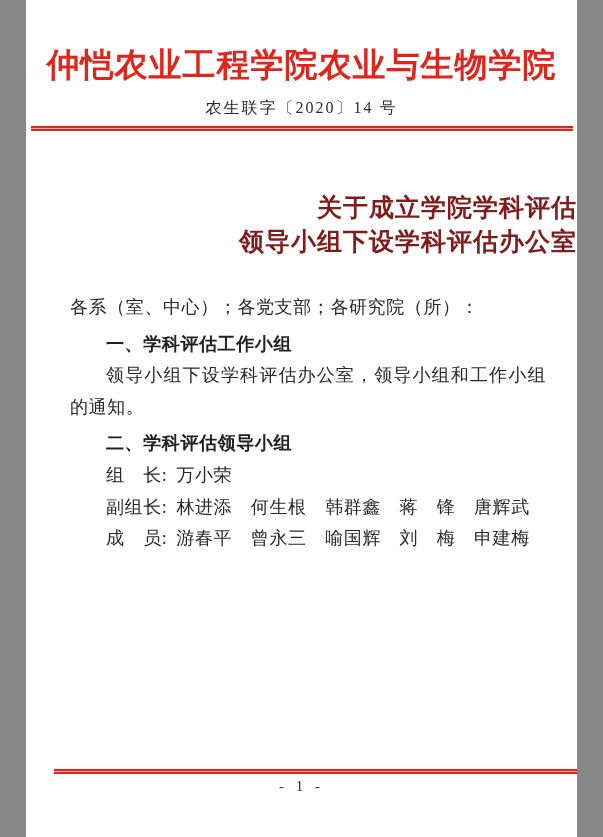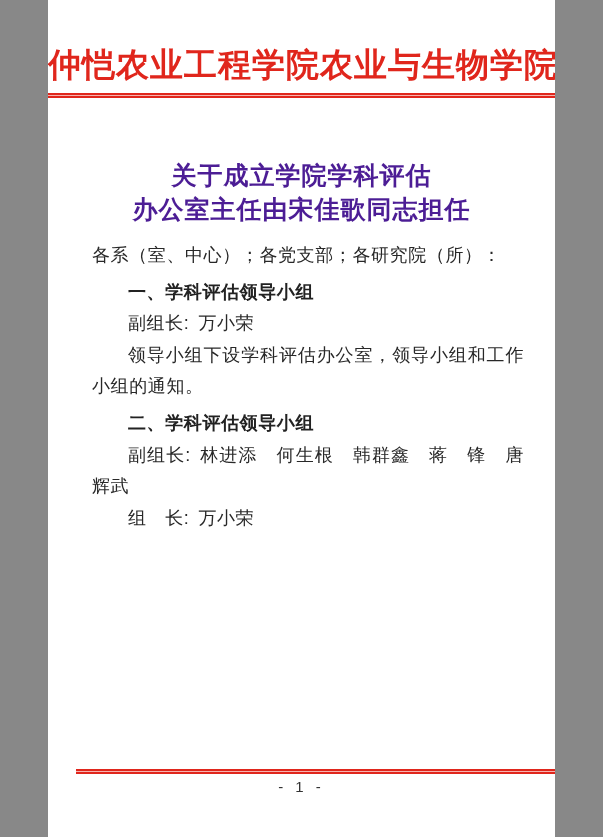--- a/index.html
+++ b/index.html
@@ -2,24 +2,24 @@
 <html style="--accent: #e0261c; --ink: #262626;"><head>
 <meta charset="utf-8">
 <style>
   :root{
     --accent: #e0261c;
     --ink: #262626;
   }
   html,body{margin:0;padding:0;background:#888;}
   .page{
     position:relative;
-    width:507px;height:837px;
+    width:551px;height:837px;
     margin:0 auto;
     background:#ffffff;
-    font-family:Liberation Sans, sans-serif;
+    font-family:Liberation Serif, serif;
     color:var(--ink);
     overflow:hidden;
     box-sizing:border-box;
   }
   
   .letterhead{padding-top:44px;text-align:center;}
   .org-name{
     margin:0;
     font-size:33px;
     line-height:42px;
@@ -39,30 +39,30 @@
     height:5px;
     background:linear-gradient(to bottom,
       var(--accent) 0%, var(--accent) 34%,
       #f7b2ae 34%, #f7b2ae 58%,
       var(--accent) 58%, var(--accent) 100%);
   }
   .head-rule{width:542px;margin:7px auto 0 auto;}
   
   .notice-title{
     margin:60px 0 0 0;
-    text-align:center;
+    text-align:right;
     font-size:25px;
     line-height:34px;
     font-weight:bold;
     letter-spacing:1px;
-    color:#4c1d95;
+    color:#7f1d1d;
   }
   
   .body{
-    margin-top:14px;
+    margin-top:33px;
     padding:0 31px 0 44px;
     font-size:18px;
     line-height:31.6px;
     letter-spacing:0.6px;
     text-align:justify;
     text-align-last:left;
     color:#282828;
   }
   .body p{margin:0;}
   .indent{text-indent:2em;}
@@ -91,36 +91,37 @@
     color:#333;
   }
 </style>
 </head>
 <body>
 
 <div class="page">
 
   <header class="letterhead">
     <h1 class="org-name">仲恺农业工程学院农业与生物学院</h1>
+    <div class="doc-number">农生联字〔2020〕14 号</div>
     <div class="red-rule head-rule"></div>
   </header>
 
   <h2 class="notice-title">
     <div>关于成立学院学科评估</div>
-    <div>办公室主任由宋佳歌同志担任</div>
+    <div>领导小组下设学科评估办公室</div>
   </h2>
 
   <main class="body">
     <p class="salutation">各系（室、中心）；各党支部；各研究院（所）：</p>
 
-    <p class="sec-heading">一、学科评估领导小组</p>
-    <p class="member-row"><span>副组长:</span><span class="val">万小荣</span></p>
+    <p class="sec-heading">一、学科评估工作小组</p>
     <p class="indent">领导小组下设学科评估办公室，领导小组和工作小组的通知。</p>
 
     <p class="sec-heading">二、学科评估领导小组</p>
+    <p class="member-row"><span>组　长:</span><span class="val">万小荣</span></p>
     <p class="member-row"><span>副组长:</span><span class="val">林进添　何生根　韩群鑫　蒋　锋　唐辉武</span></p>
-    <p class="member-row"><span>组　长:</span><span class="val">万小荣</span></p>
+    <p class="member-row"><span>成　员:</span><span class="val">游春平　曾永三　喻国辉　刘　梅　申建梅</span></p>
   </main>
 
   <div class="red-rule foot-rule"></div>
   <div class="page-number">- 1 -</div>
 
 </div>
 
 </body></html>

